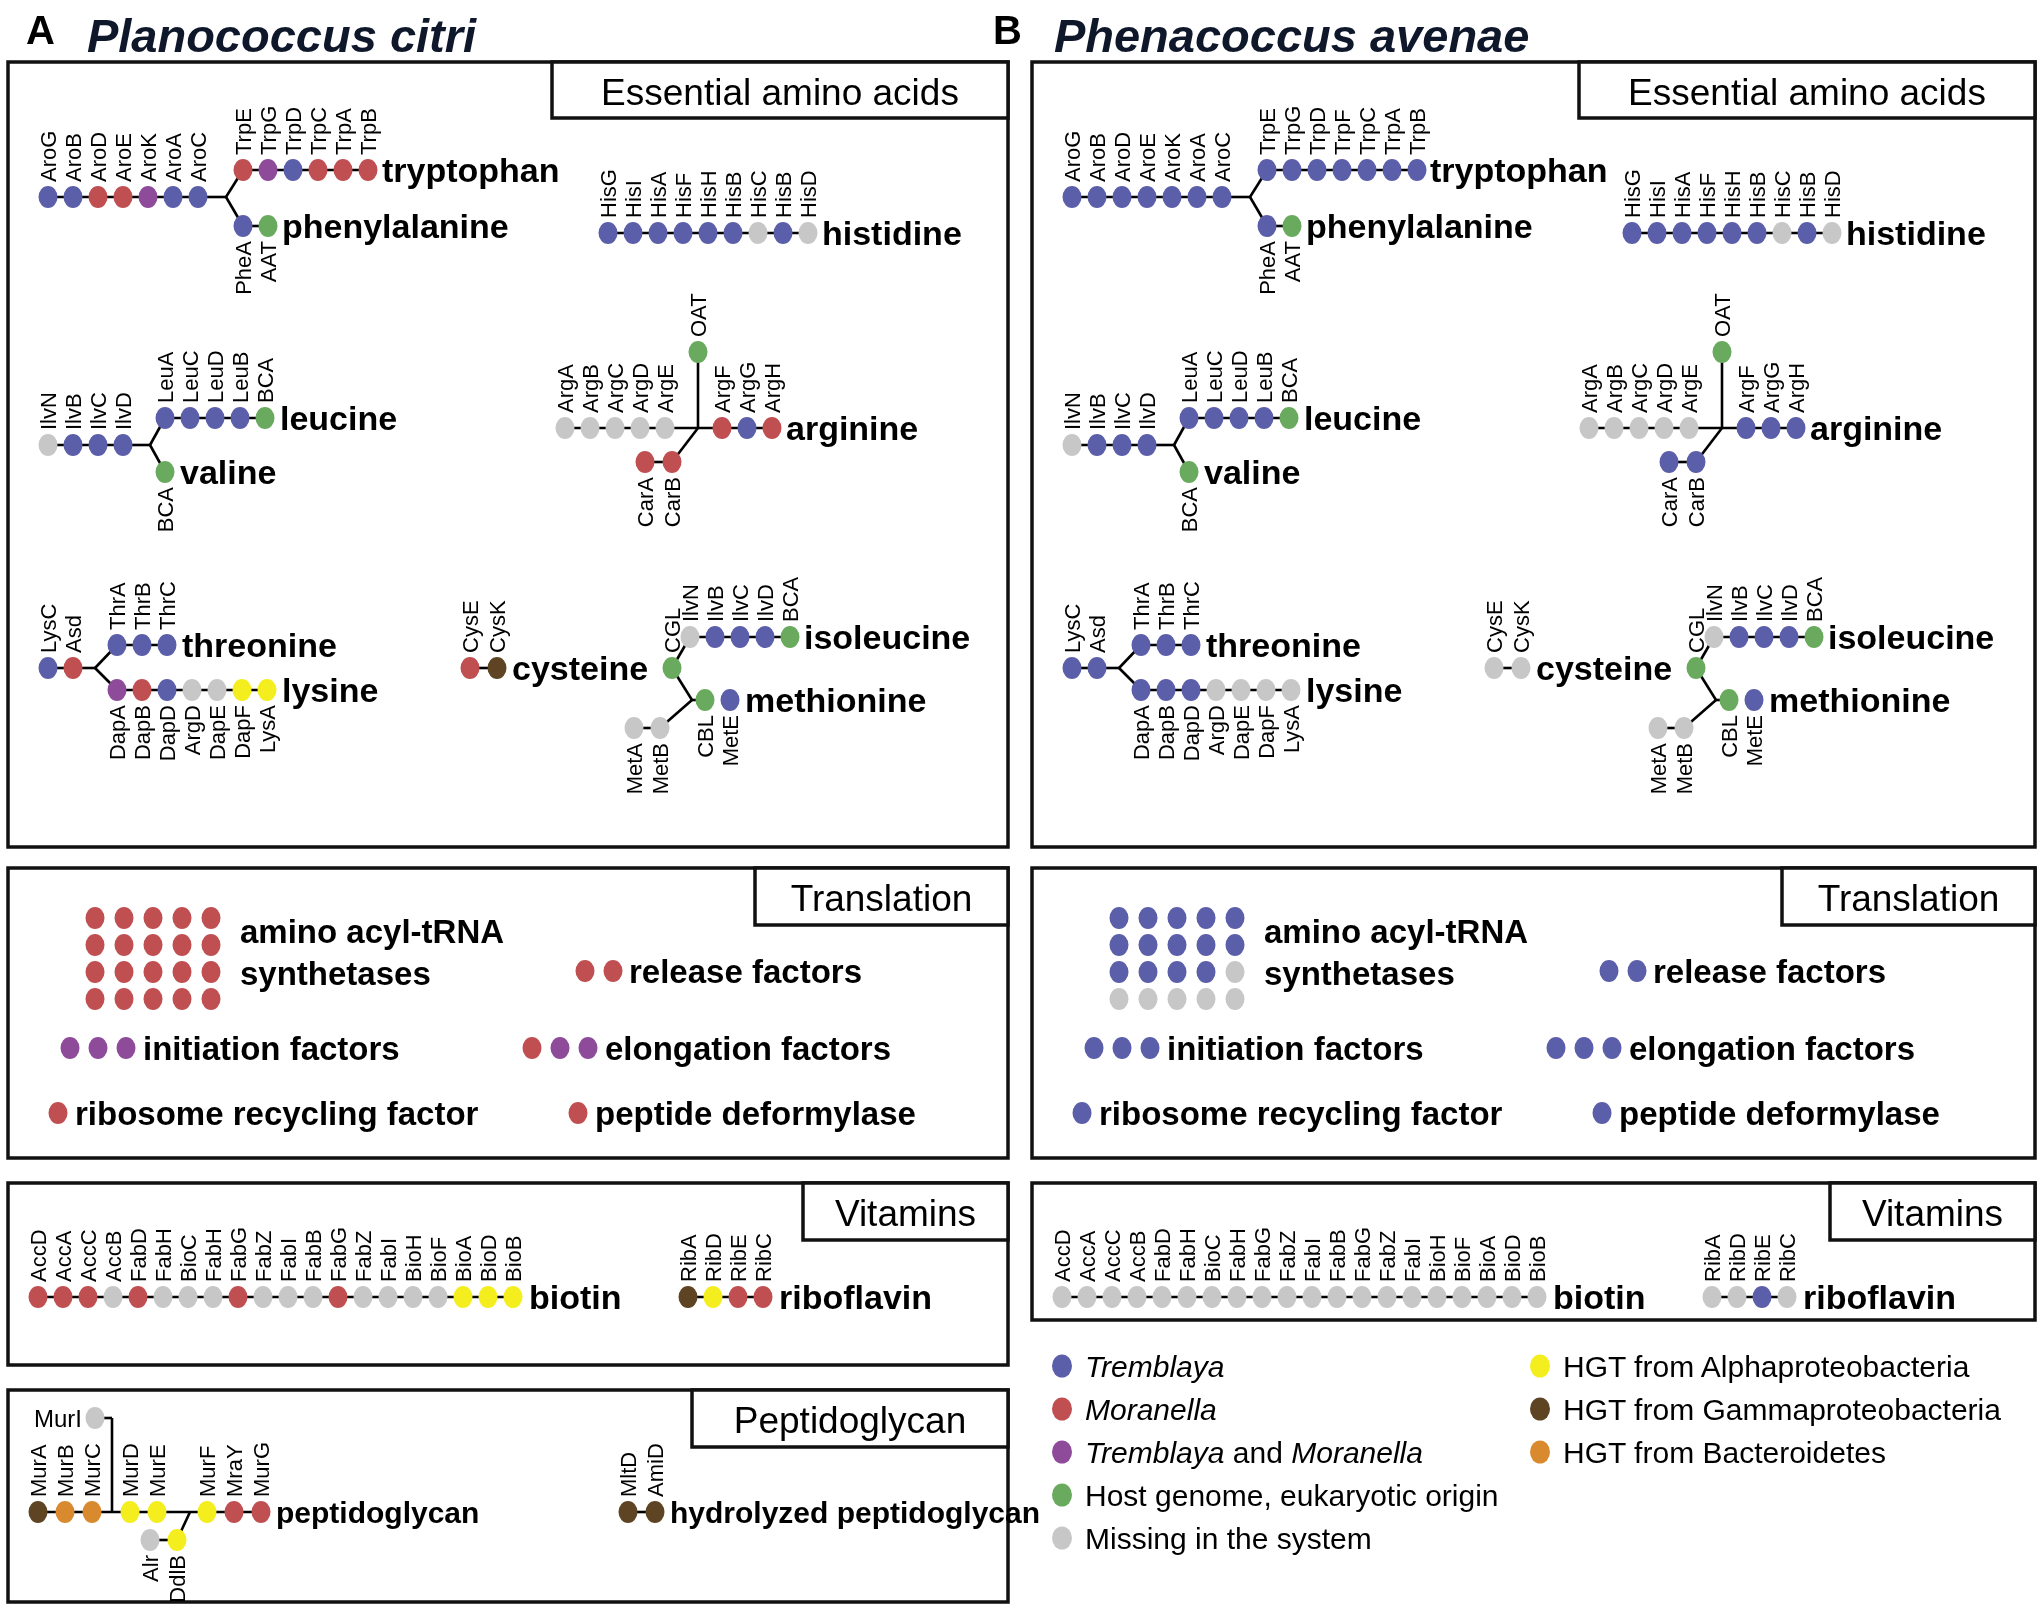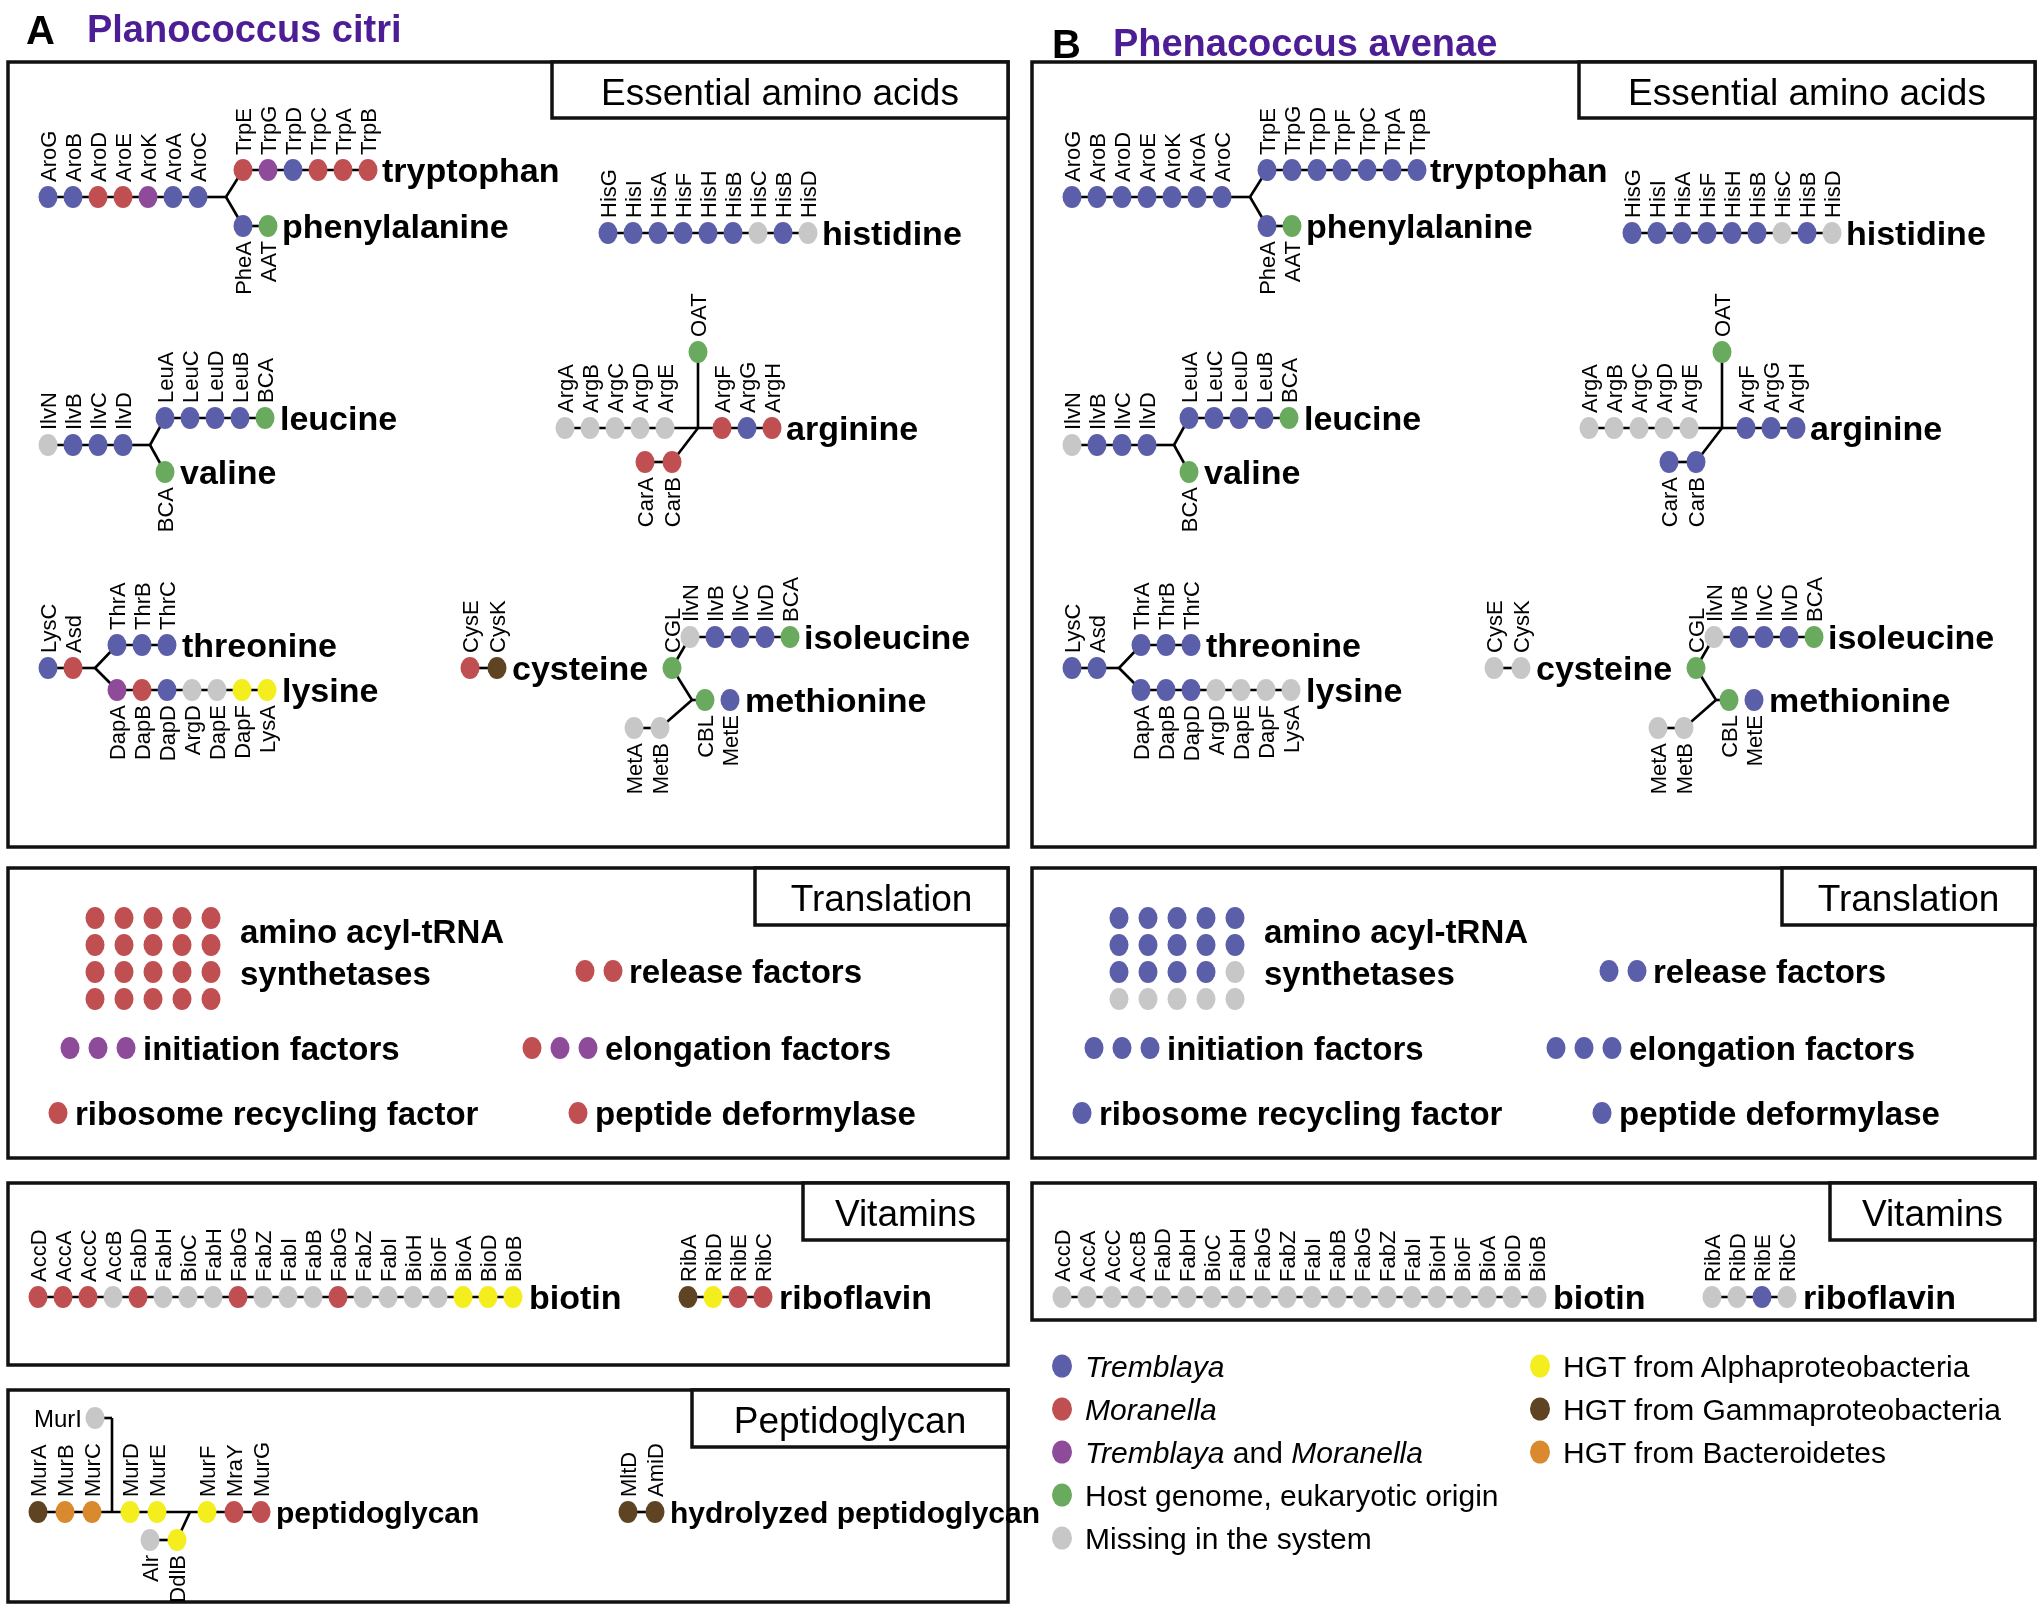--- a/index.html
+++ b/index.html
@@ -1,38 +1,38 @@
 <!DOCTYPE html>
 <html><head>
 <meta charset="utf-8">
 <style>
   html,body{margin:0;padding:0;background:#fff;}
   #stage{position:relative;width:2043px;height:1609px;background:#fff;overflow:hidden;
          font-family:"Liberation Sans",sans-serif;}
   #fig{position:absolute;left:0;top:0;}
   .panel-title{position:absolute;top:8px;white-space:nowrap;}
   .plab{font-weight:bold;font-size:40px;color:#000;vertical-align:top;}
-  .pname{font-weight:bold;font-size:38px;color:#4c1d95;margin-left:32px;}
+  .pname{font-style:italic;font-weight:bold;font-size:47px;color:#0f172a;margin-left:32px;}
   .box{fill:none;stroke:#111;stroke-width:3.5;}
   .tabbox{fill:#fff;stroke:#111;stroke-width:3.5;}
   .tabtext{font-size:37px;fill:#000;}
   .conn{stroke:#000;stroke-width:2.6;}
   .gene{font-size:22px;fill:#000;}
   .product{font-weight:bold;fill:#000;}
   .note{font-size:24px;fill:#000;}
   .legend-text{font-size:30px;fill:#000;}
 </style>
 </head>
 <body>
 
 <div id="stage">
   <div class="panel-title" style="left:26px;">
     <span class="plab">A</span><span class="pname">Planococcus citri</span>
   </div>
-  <div class="panel-title" style="left:1052px;margin-top:14px;">
+  <div class="panel-title" style="left:993px;">
     <span class="plab">B</span><span class="pname">Phenacoccus avenae</span>
   </div>
   <svg id="fig" width="2043" height="1609" viewBox="0 0 2043 1609">
       <rect x="8" y="62" width="1000" height="785" class="box"></rect>
       <rect x="552" y="62" width="456" height="56" class="tabbox"></rect>
       <text x="780" y="92" class="tabtext" text-anchor="middle" dominant-baseline="central">Essential amino acids</text>
       <rect x="8" y="868" width="1000" height="290" class="box"></rect>
       <rect x="755" y="868" width="253" height="57" class="tabbox"></rect>
       <text x="881.5" y="898.5" class="tabtext" text-anchor="middle" dominant-baseline="central">Translation</text>
       <rect x="8" y="1183" width="1000" height="182" class="box"></rect>

